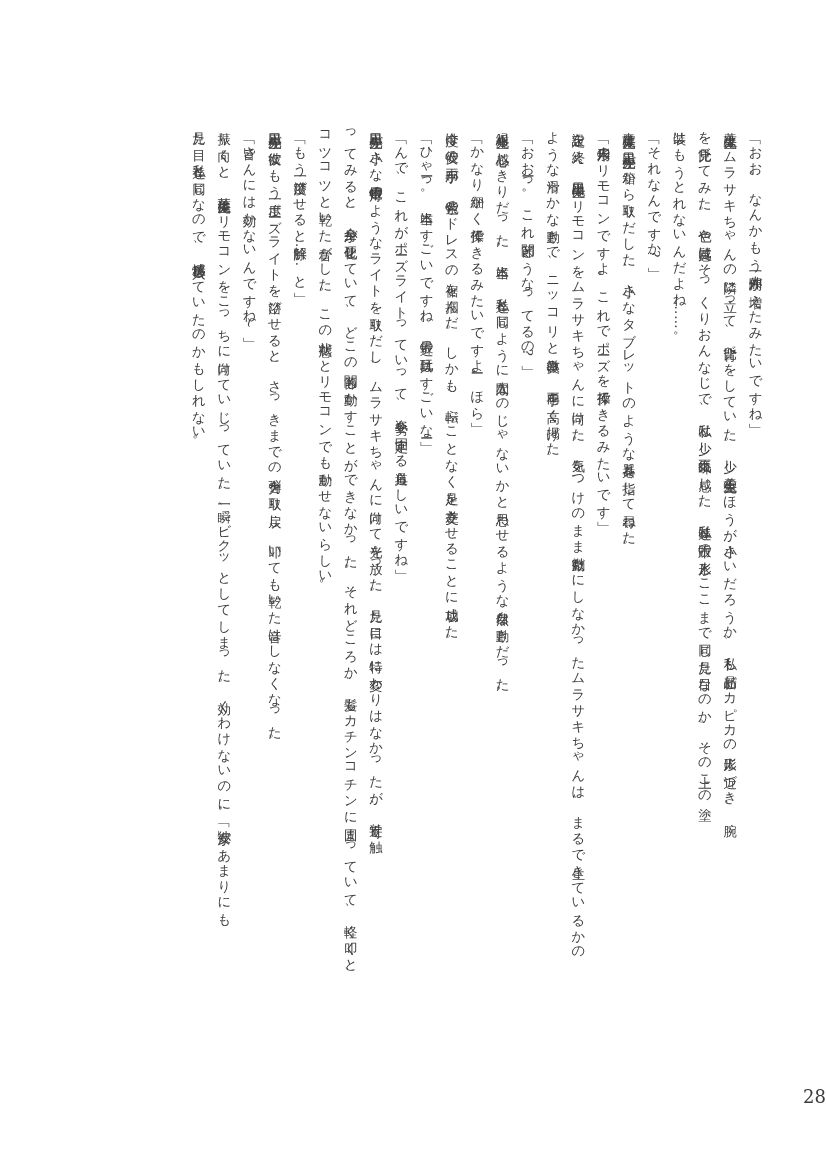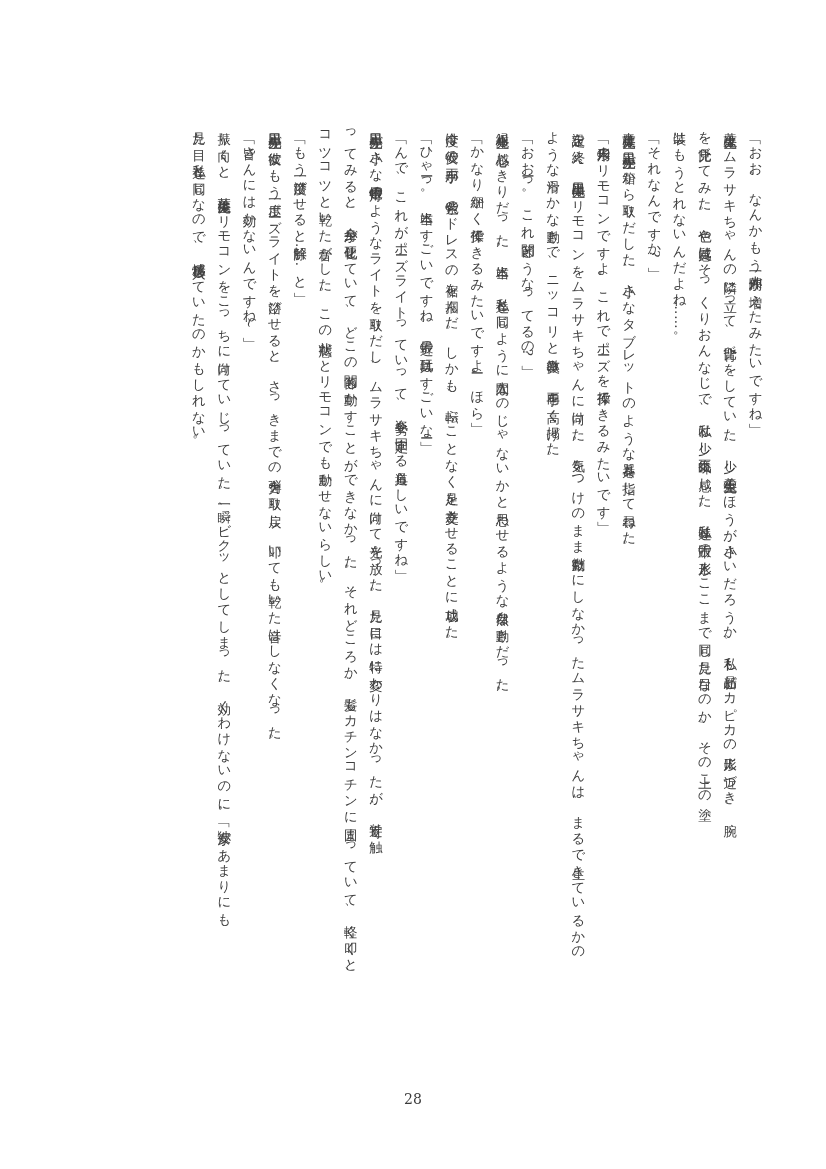--- a/index.html
+++ b/index.html
@@ -46,22 +46,22 @@
   
   .vline.indent {
     padding-top: 14px;
     box-sizing: border-box;
   }
   .page-number {
     position: absolute;
     bottom: 62px;
     left: 0;
     width: 826px;
-    text-align: center;
-    font-size: 14px;
+    text-align: right;
+    font-size: 18px;
     color: #3a3a3a;
     font-family: "DejaVu Serif", "Liberation Serif", serif;
   }
 </style>
 </head>
 <body>
 
 <div class="page">
   <div class="text-area">
       <div class="vline indent">「おお、なんかもう一人仲間が増えたみたいですね」</div>

